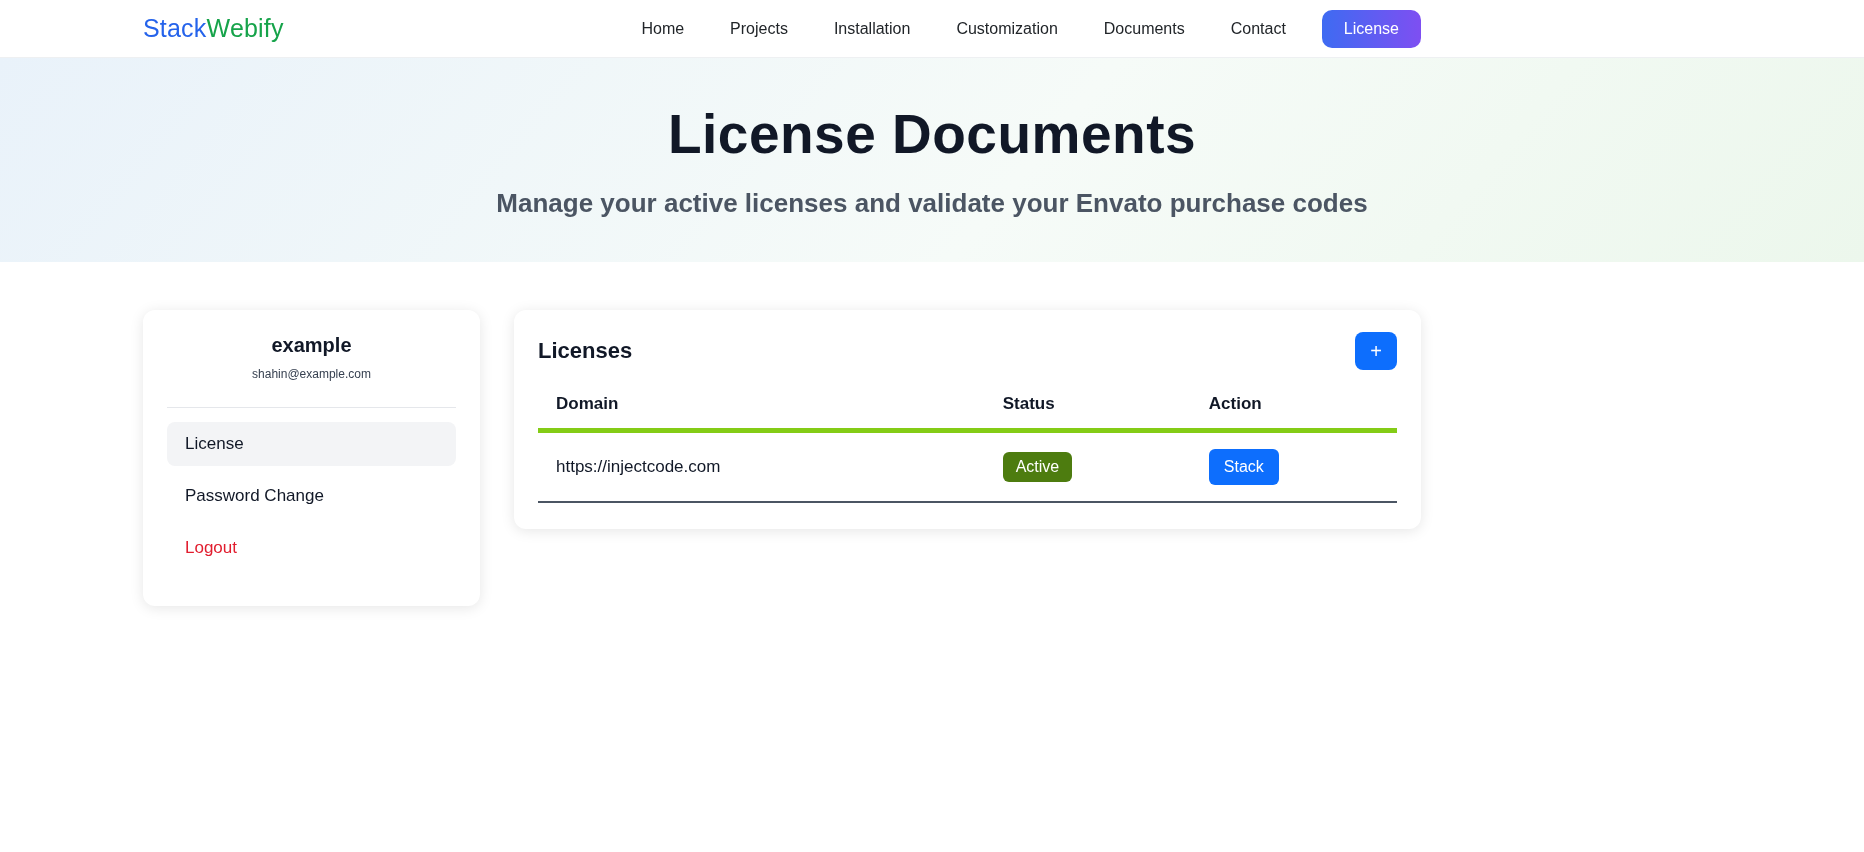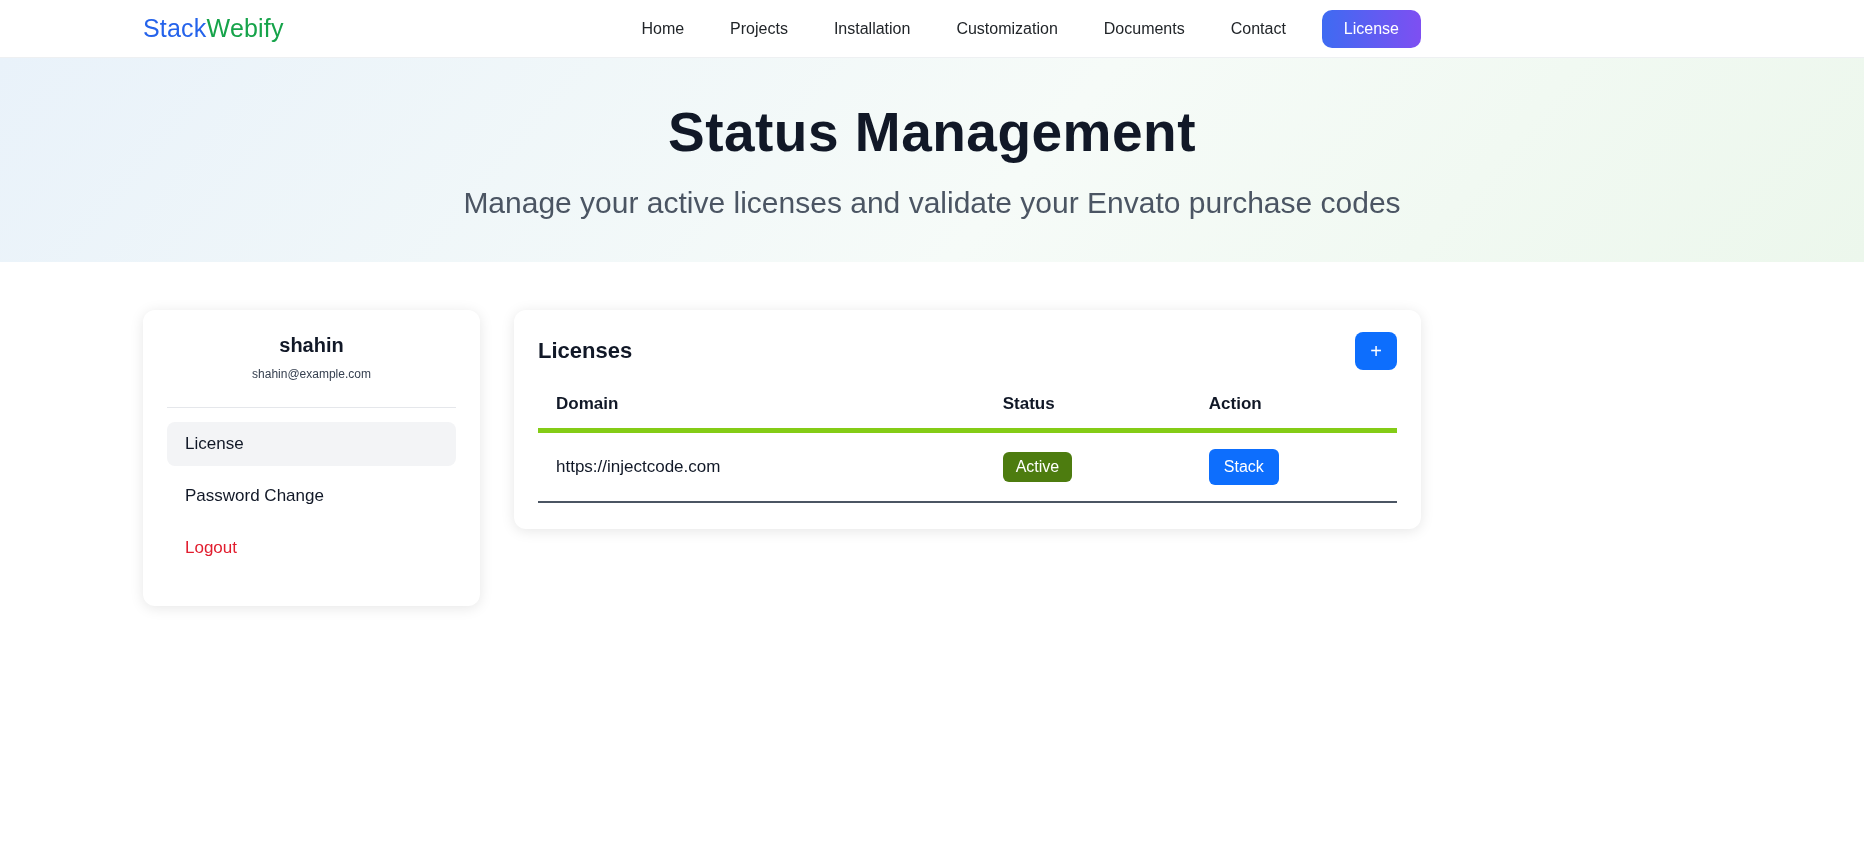--- a/index.html
+++ b/index.html
@@ -68,22 +68,23 @@
     text-align: center;
   }
   .hero h1 {
     font-size: 55px;
     font-weight: 800;
     color: #111827;
     letter-spacing: 0.5px;
     margin-bottom: 22px;
   }
   .hero p {
-    font-size: 30px;
+    font-size: 26px;
     color: #4b5563;
+    font-weight: bold;
   }
 
   
   .container {
     width: 1278px;
     margin-left: 143px;
     margin-top: 48px;
     display: flex;
     gap: 34px;
     align-items: flex-start;
@@ -224,29 +225,29 @@
       <a>Customization</a>
       <a>Documents</a>
       <a>Contact</a>
       <button class="license-btn">License</button>
     </nav>
   </div>
 </header>
 
 <section class="hero">
   <div>
-    <h1>Status Management</h1>
+    <h1>License Documents</h1>
     <p>Manage your active licenses and validate your Envato purchase codes</p>
   </div>
 </section>
 
 <main class="container">
 
   <aside class="profile-card">
-    <div class="profile-name">shahin</div>
+    <div class="profile-name">example</div>
     <div class="profile-email">shahin@example.com</div>
     <hr class="profile-divider">
     <ul class="profile-menu">
       <li class="active">License</li>
       <li>Password Change</li>
       <li class="logout">Logout</li>
     </ul>
   </aside>
 
   <section class="licenses-card">

